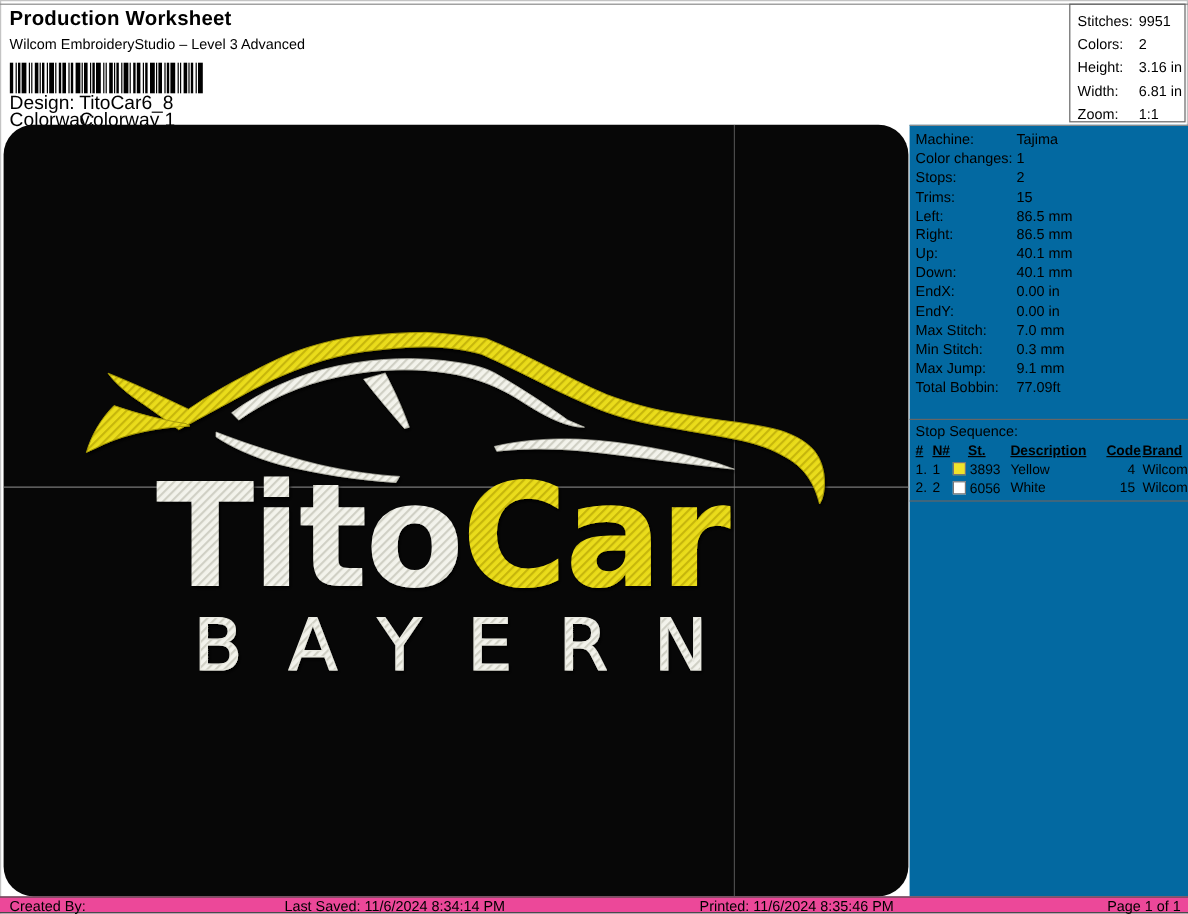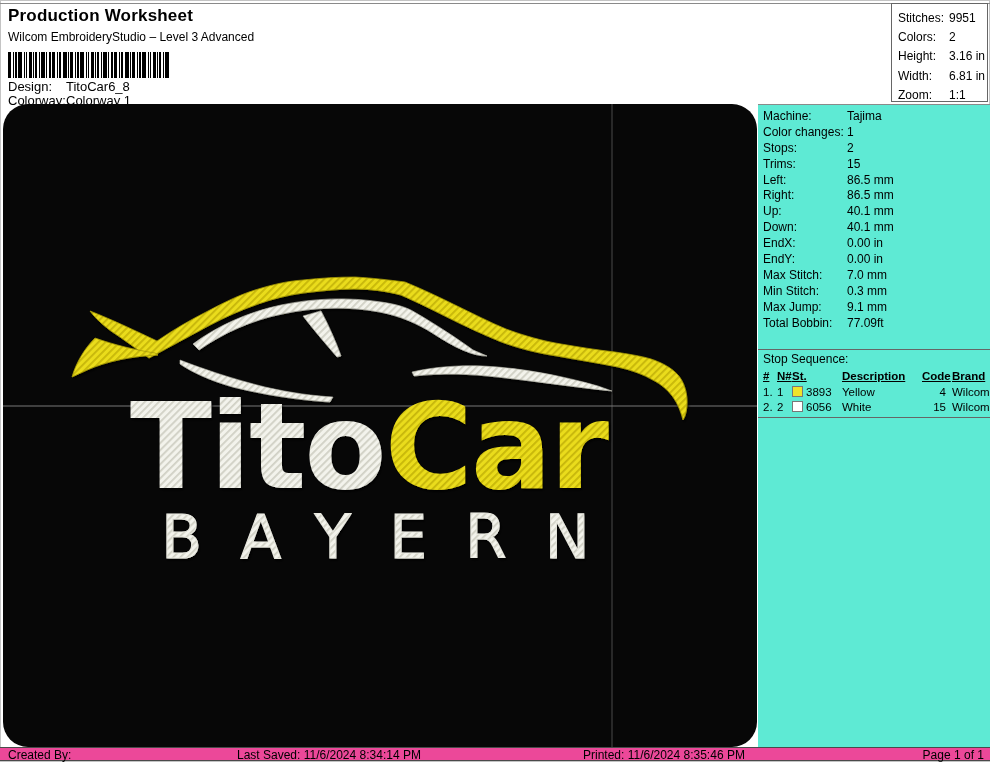--- a/index.html
+++ b/index.html
@@ -6,45 +6,45 @@
   body{width:990px;height:762px;position:relative;background:#fff;
        font-family:"Liberation Sans",sans-serif;color:#000;overflow:hidden;}
   .page{position:absolute;inset:0;background:#fff;box-shadow:inset 0 0 0 1px #c4c4c4;}
   .hdr-top-line{position:absolute;left:0;top:3px;width:990px;height:1px;background:#8a8a8a;}
 
   
   .header{position:absolute;left:8px;top:6px;}
   .title{font-size:17px;font-weight:bold;letter-spacing:.2px;}
   .subtitle{font-size:12px;margin-top:4px;}
   .barcode{position:absolute;left:8px;top:52px;width:164px;height:26px;}
-  .meta{position:absolute;left:8px;top:80px;font-size:13px;line-height:13.5px;}
+  .meta{position:absolute;left:8px;top:80px;font-size:16px;line-height:13.5px;}
   .meta-lbl{display:inline-block;width:58px;}
 
   
   .summary{position:absolute;left:891px;top:3px;width:97px;height:99px;border:1px solid #666;
            box-sizing:border-box;font-size:12px;line-height:19.2px;padding:5px 0 0 6px;}
   .sum-lbl{display:inline-block;width:51px;}
 
   
   .canvas{position:absolute;left:3px;top:104px;width:754px;height:643px;background:#070707;border-radius:25px;}
   .canvas svg{position:absolute;inset:0;}
 
   
-  .panel{position:absolute;left:758px;top:104px;width:232px;height:643px;background:#5eead4;
+  .panel{position:absolute;left:758px;top:104px;width:232px;height:643px;background:#0369a1;
          border-top:1px solid #8a8a8a;box-sizing:border-box;font-size:12px;}
   .info{padding:4px 0 0 5px;}
   .info-row{height:15.9px;}
   .info-lbl{display:inline-block;width:84px;}
   .seq{border-top:1px solid #666;margin-top:18px;}
   .seq-inner{padding:2px 3px 0 5px;}
   .seq-title{height:16px;}
   .seq-grid{display:grid;grid-template-columns:14px 15px 44px 86px 24px auto;
             font-size:11.5px;height:15.5px;align-items:center;}
   .seq-grid .h{font-weight:bold;text-decoration:underline;}
-  .c3{text-align:left;}
+  .c3{text-align:center;}
   .c4{padding-left:6px;}
   .c5{text-align:right;}
   .c6{padding-left:6px;}
   .swatch{display:inline-block;width:9px;height:9px;border:1px solid #777;
           vertical-align:-1px;margin-right:3px;}
   .seq-end{border-top:1px solid #666;margin-top:2px;}
 
   
   .footer{position:absolute;left:0;top:747px;width:990px;height:14px;background:#ec4899;
           border-top:1px solid #4a4a4a;border-bottom:1px solid #4a4a4a;box-sizing:border-box;

